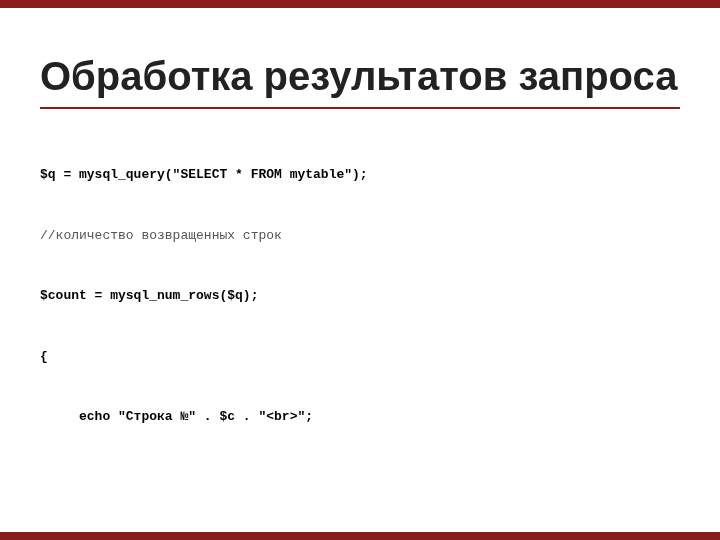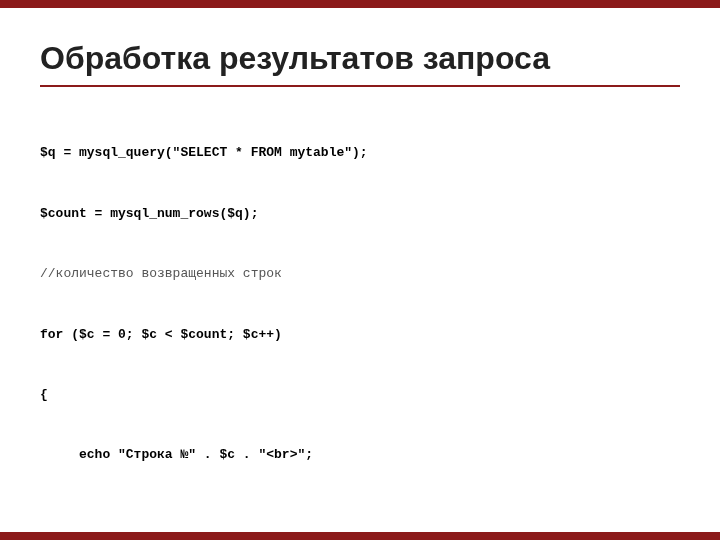--- a/index.html
+++ b/index.html
@@ -36,24 +36,24 @@
     .bottom-bar {
       position: absolute;
       bottom: 0;
       left: 0;
       right: 0;
       height: 8px;
       background: #8b1a1a;
     }
 
     .title {
-      font-size: 32px;
+      font-size: 40px;
       font-weight: bold;
       color: #222222;
-      margin-top: 10px;
+      margin-top: 24px;
       margin-bottom: 8px;
       font-family: Arial, sans-serif;
     }
 
     .divider {
       height: 2px;
       background: #8b1a1a;
       margin-bottom: 16px;
     }
 
@@ -82,23 +82,22 @@
 <body>
 
 <div class="slide">
   <div class="top-bar"></div>
 
   <h1 class="title">Обработка результатов запроса</h1>
   <div class="divider"></div>
 
   <div class="code-block">
     <span class="code-line bold-code">$q = mysql_query("SELECT * FROM mytable");</span>
+    <span class="code-line comment">//количество возвращенных строк</span>
     <span class="code-line bold-code">$count = mysql_num_rows($q);</span>
-    <span class="code-line comment">//количество возвращенных строк</span>
-    <span class="code-line bold-code">for ($c = 0; $c &lt; $count; $c++)</span>
     <span class="code-line bold-code">{</span>
     <span class="code-line bold-code">     echo "Строка №" . $c . "&lt;br&gt;";</span>
     
     
     
     
     
     
     
     

